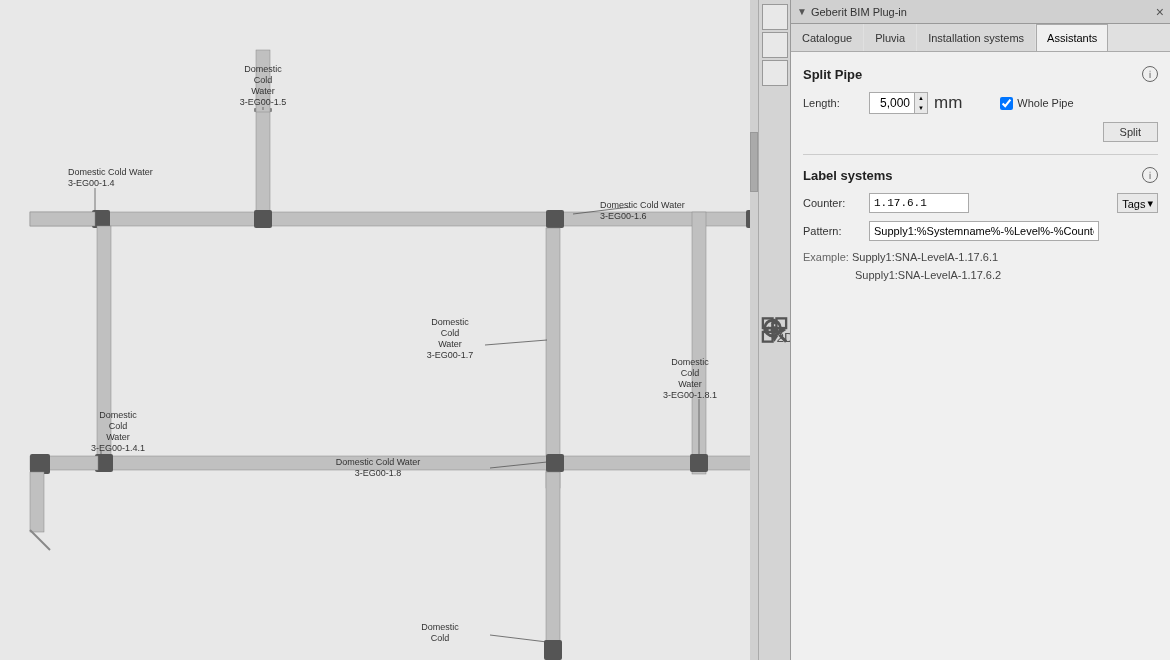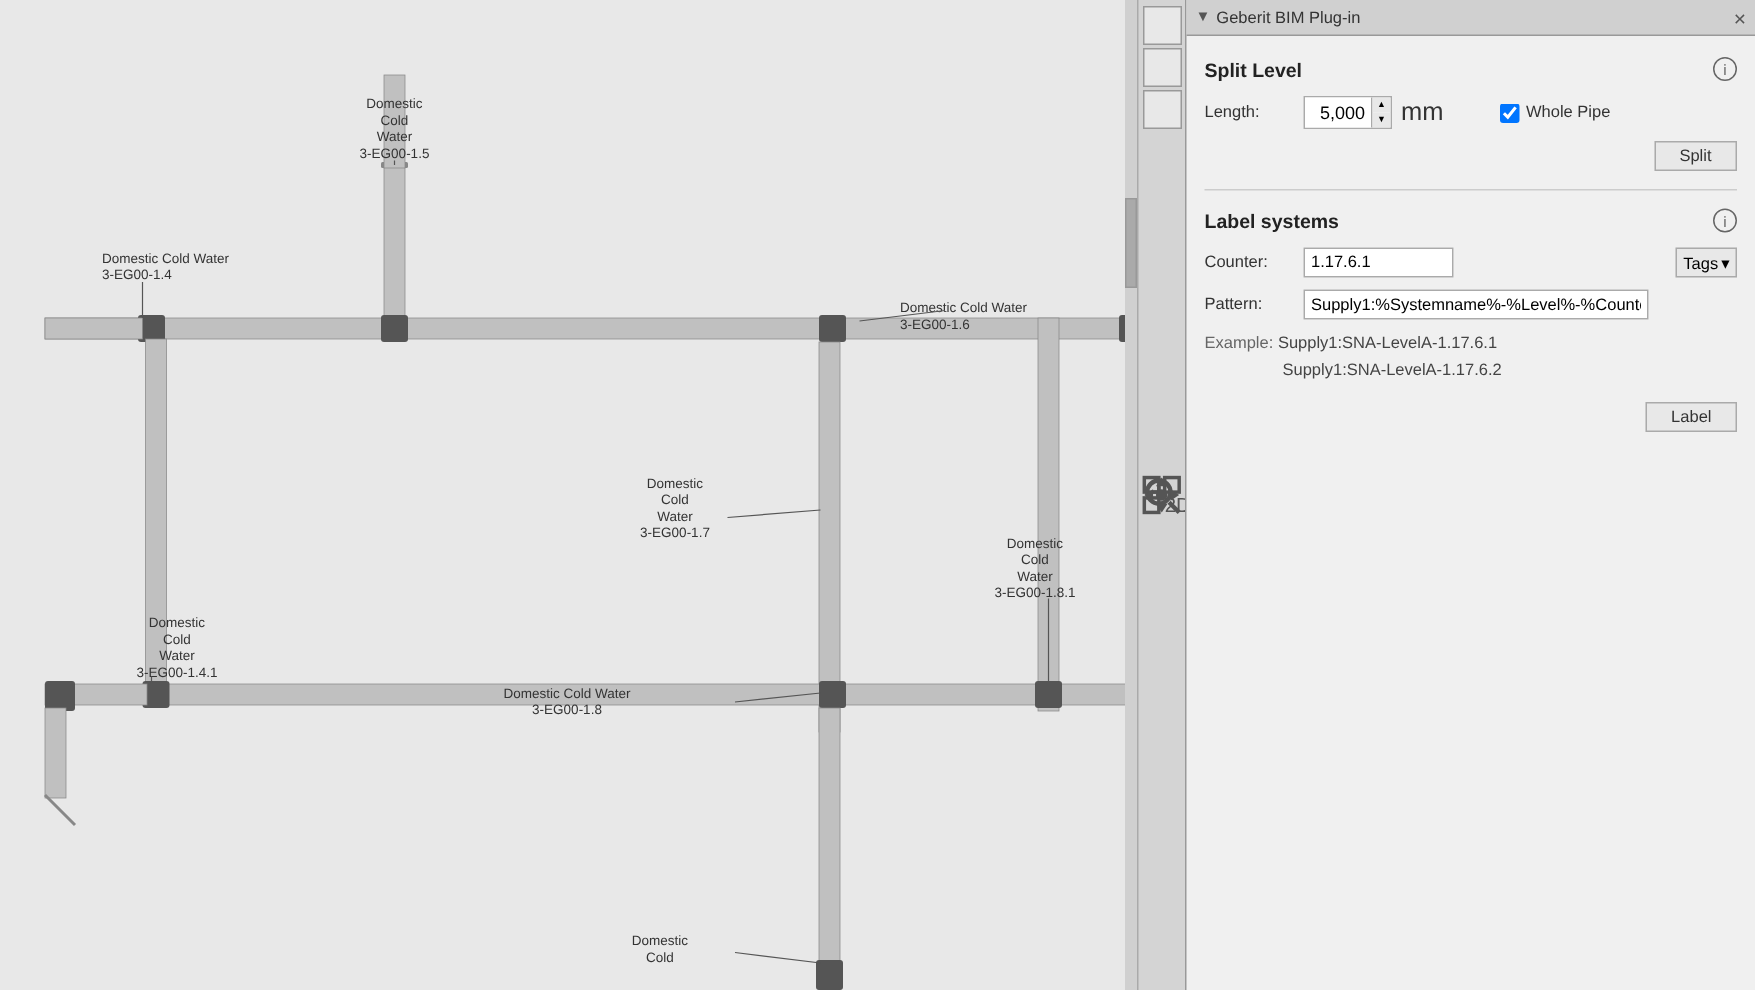--- a/index.html
+++ b/index.html
@@ -273,21 +273,21 @@
       padding: 2px 4px;
       font-size: 11px;
       cursor: pointer;
       height: 20px;
       gap: 2px;
     }
 
     .example-text {
       font-size: 11px;
       color: #444;
-      margin-bottom: 12px;
+      margin-bottom: 24px;
       line-height: 1.6;
     }
 
     .example-text .example-label {
       color: #666;
     }
 
     .clearfix::after {
       content: '';
       display: table;
@@ -443,25 +443,31 @@
 <div id="right-panel">
 
   <div id="panel-titlebar">
     <div class="title-left">
       <span class="pin-icon">▼</span>
       <span>Geberit BIM Plug-in</span>
     </div>
     <span class="close-icon">×</span>
   </div>
 
+  <div id="tabs-bar">
+    <div class="tab-item">Catalogue</div>
+    <div class="tab-item">Pluvia</div>
+    <div class="tab-item">Installation systems</div>
+    <div class="tab-item active">Assistants</div>
+  </div>
 
   <div id="panel-content">
 
     <div class="section-header">
-      <span class="section-title">Split Level</span>
+      <span class="section-title">Split Pipe</span>
       <div class="info-icon">ℹ</div>
     </div>
 
     <div class="form-row">
       <span class="form-label">Length:</span>
       <div class="spin-container">
         <input type="text" class="spin-input" value="5,000" style="">
         <div class="spin-buttons">
           <button class="spin-btn">▲</button>
           <button class="spin-btn">▼</button>
@@ -480,37 +486,34 @@
 
     <hr class="section-divider">
 
     <div class="section-header">
       <span class="section-title">Label systems</span>
       <div class="info-icon">ℹ</div>
     </div>
 
     <div class="form-row">
       <span class="form-label">Counter:</span>
-      <input type="text" class="form-input" style="width: 100px;" value="1.17.6.1">
+      <input type="text" class="form-input" style="width: 100px; font-family: Liberation Mono, monospace;" value="1.17.6.1">
       <div style="flex:1;"></div>
       <button class="tags-btn">
         <span>Tags</span>
         <span>▾</span>
       </button>
     </div>
 
     <div class="form-row">
       <span class="form-label">Pattern:</span>
       <input type="text" class="form-input pattern-input" value="Supply1:%Systemname%-%Level%-%Counter%" style="">
     </div>
 
     <div class="example-text">
       <span class="example-label">Example:</span>
       <span> Supply1:SNA-LevelA-1.17.6.1</span><br>
       <span style="margin-left:52px;">Supply1:SNA-LevelA-1.17.6.2</span>
     </div>
 
-    <div class="clearfix">
-      <button class="btn-primary">Label</button>
-    </div>
 
   </div>
 </div>
 
 </body></html>

